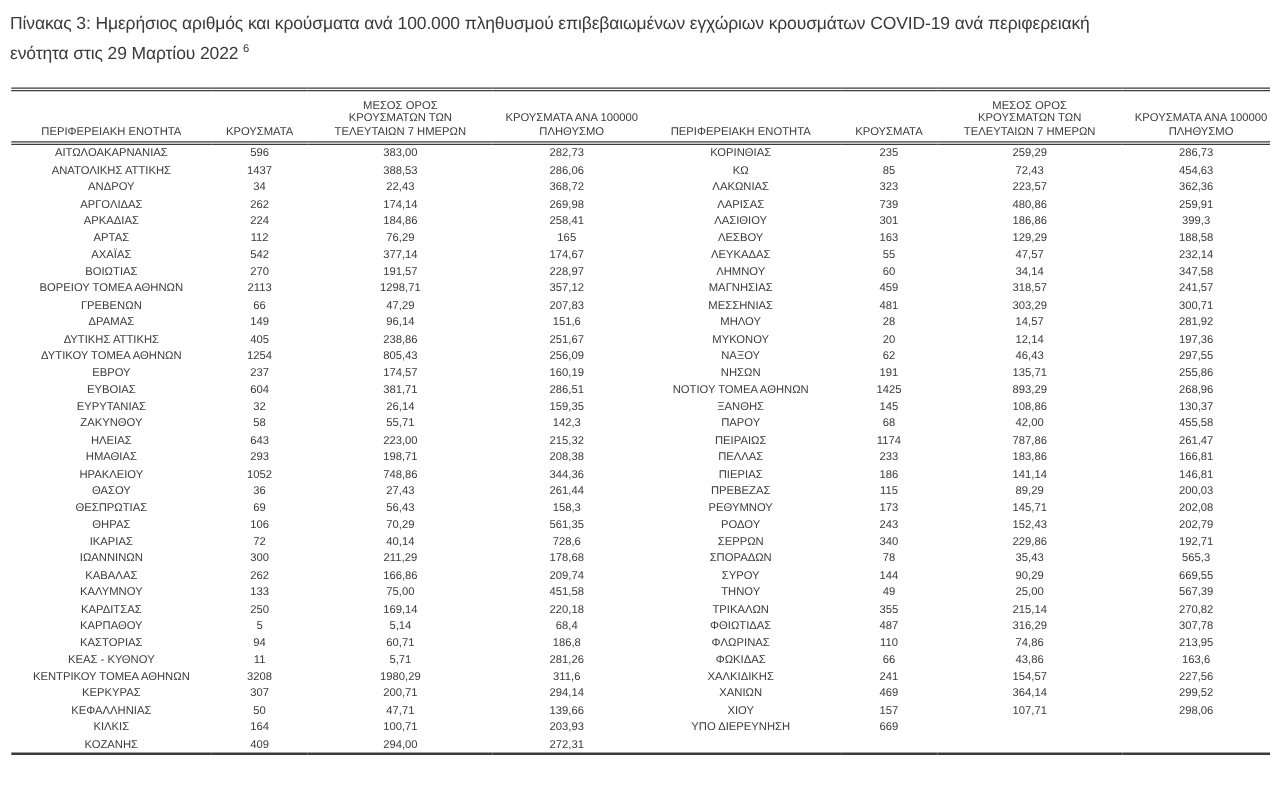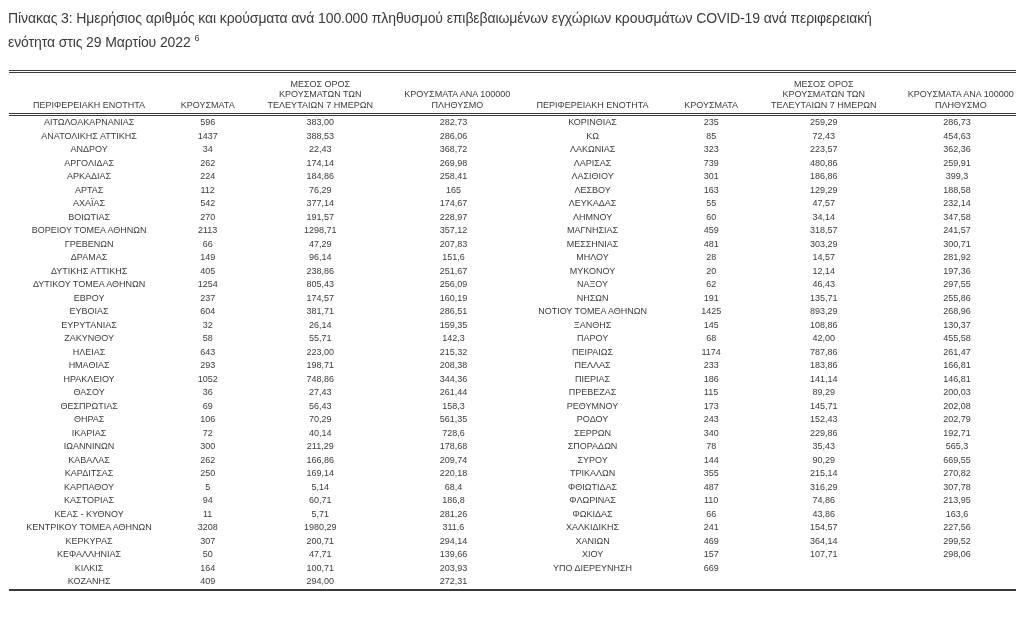--- a/index.html
+++ b/index.html
@@ -366,20 +366,30 @@
           <td>ΚΑΒΑΛΑΣ</td>
           <td>262</td>
           <td>166,86</td>
           <td>209,74</td>
           <td>ΣΥΡΟΥ</td>
           <td>144</td>
           <td>90,29</td>
           <td>669,55</td>
         </tr>
         <tr>
+          <td>ΚΑΛΥΜΝΟΥ</td>
+          <td>133</td>
+          <td>75,00</td>
+          <td>451,58</td>
+          <td>ΤΗΝΟΥ</td>
+          <td>49</td>
+          <td>25,00</td>
+          <td>567,39</td>
+        </tr>
+        <tr>
           <td>ΚΑΡΔΙΤΣΑΣ</td>
           <td>250</td>
           <td>169,14</td>
           <td>220,18</td>
           <td>ΤΡΙΚΑΛΩΝ</td>
           <td>355</td>
           <td>215,14</td>
           <td>270,82</td>
         </tr>
         <tr>

